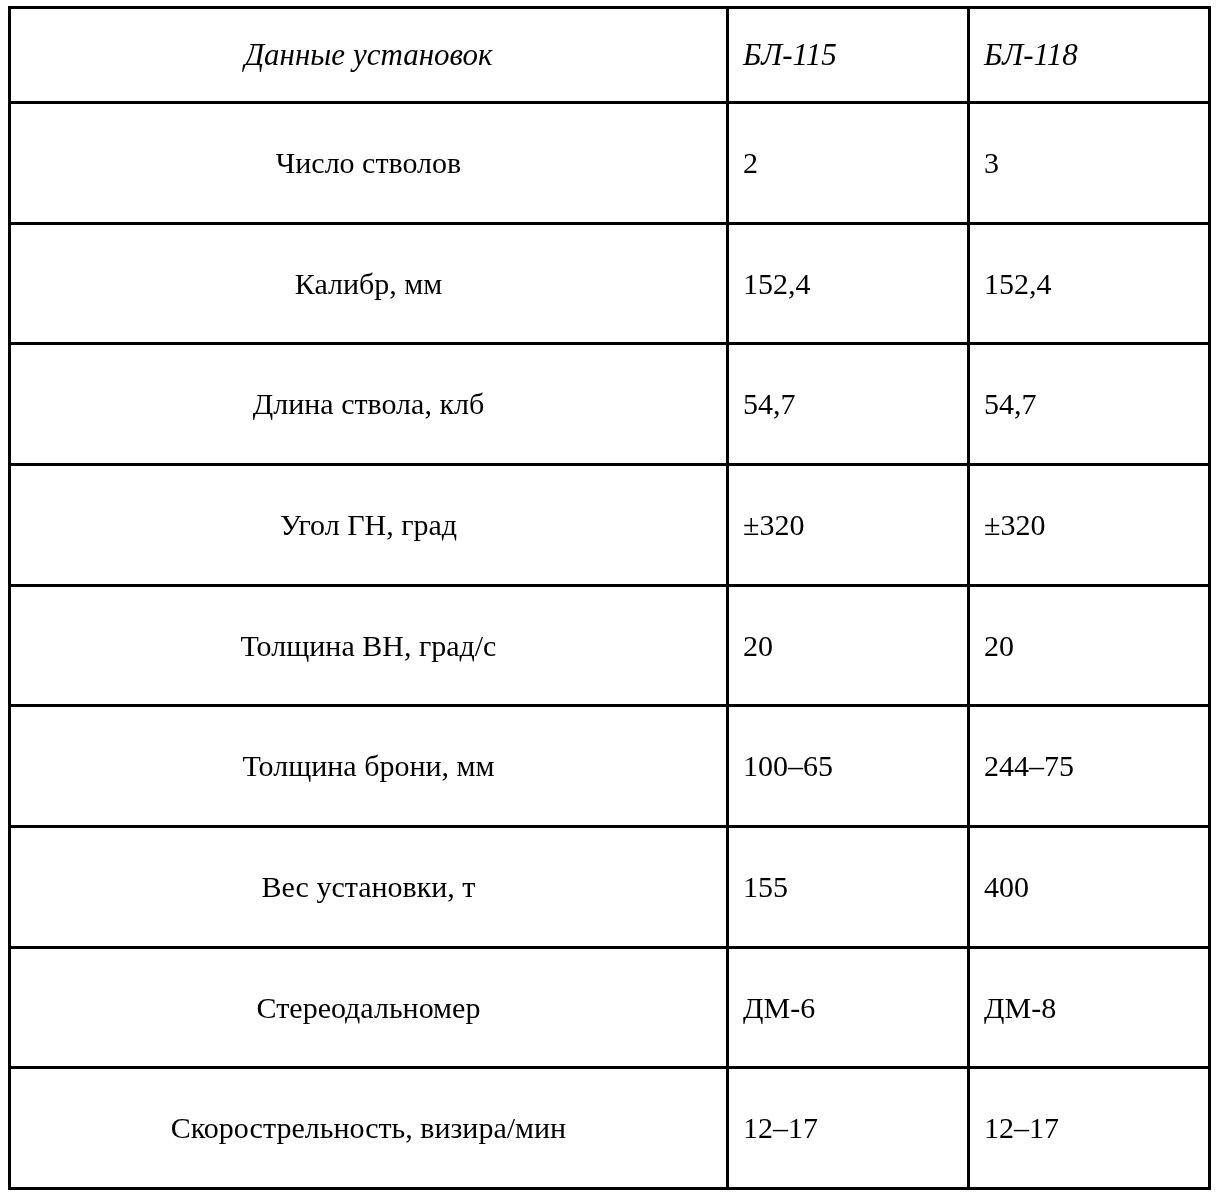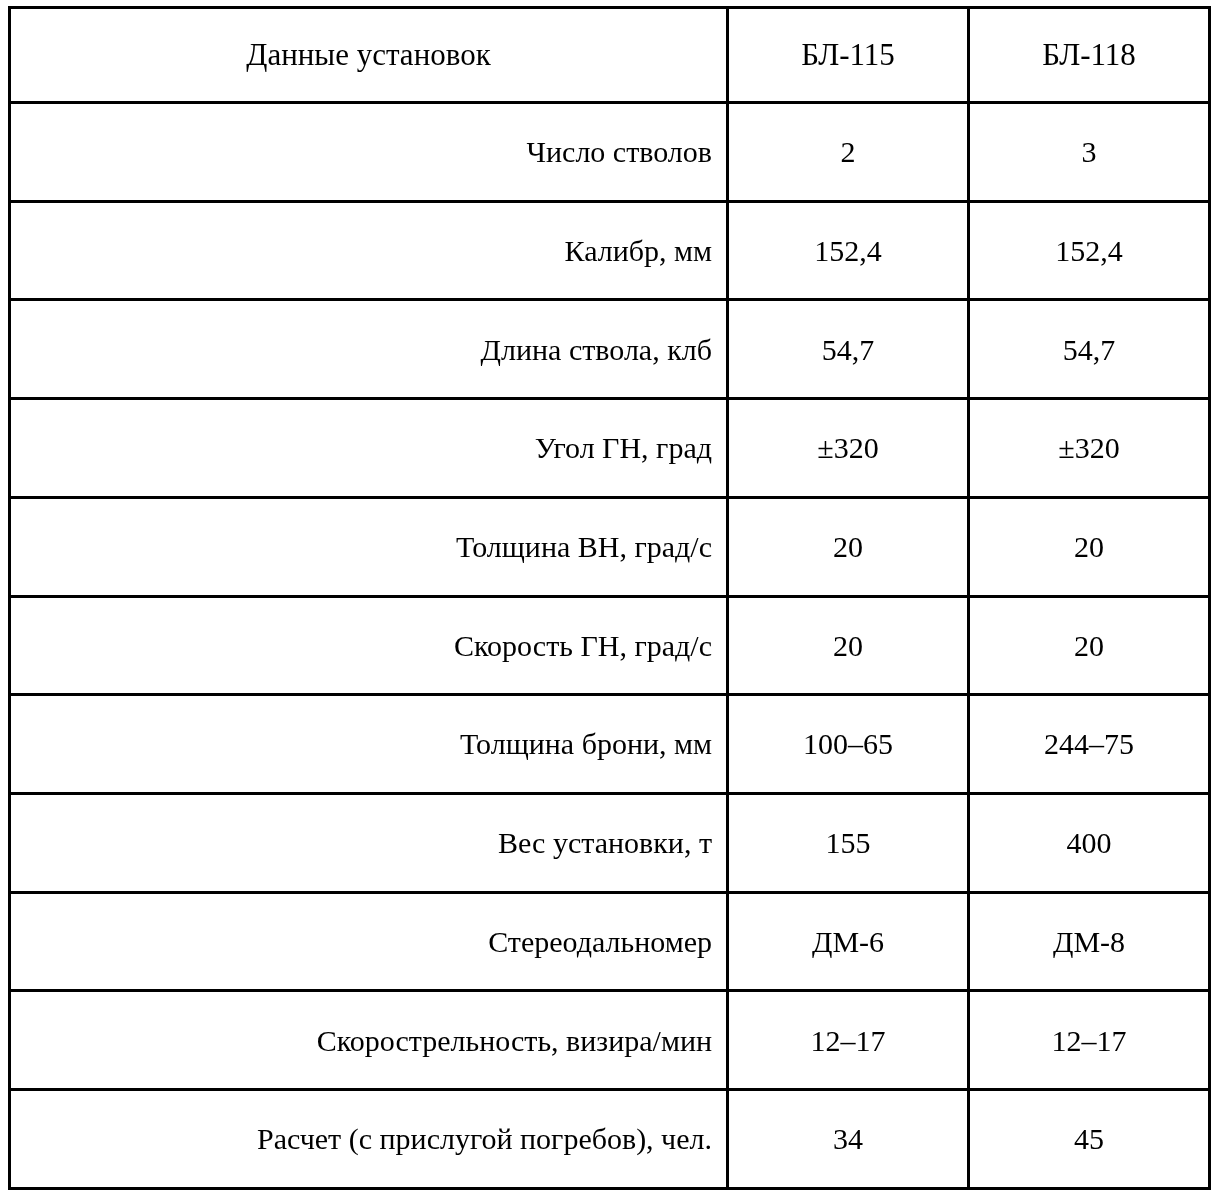--- a/index.html
+++ b/index.html
@@ -37,34 +37,34 @@
   table.spec-table td {
     border: 3px solid #000000;
     padding: 0 14px;
     font-size: 30px;
     line-height: 1.12;
     vertical-align: middle;
     white-space: nowrap;
     overflow: hidden;
   }
   .param-cell {
-    text-align: right;
+    text-align: center;
   }
   .value-cell {
-    text-align: center;
   }
   .header-row .param-cell {
     text-align: center;
     font-size: 31px;
   }
   .header-row .value-cell {
     font-size: 31px;
   }
   .header-row td {
     height: 92px;
+    font-style: italic;
   }
 </style>
 </head>
 <body>
 
 <div class="sheet">
   <table class="spec-table">
     <colgroup>
       <col class="col-param">
       <col class="col-val">
@@ -96,44 +96,34 @@
         <td class="param-cell">Угол ГН, град</td>
         <td class="value-cell">±320</td>
         <td class="value-cell">±320</td>
       </tr>
       <tr>
         <td class="param-cell">Толщина ВН, град/с</td>
         <td class="value-cell">20</td>
         <td class="value-cell">20</td>
       </tr>
       <tr>
-        <td class="param-cell">Скорость ГН,  град/с</td>
-        <td class="value-cell">20</td>
-        <td class="value-cell">20</td>
-      </tr>
-      <tr>
         <td class="param-cell">Толщина брони, мм</td>
         <td class="value-cell">100–65</td>
         <td class="value-cell">244–75</td>
       </tr>
       <tr>
         <td class="param-cell">Вес установки, т</td>
         <td class="value-cell">155</td>
         <td class="value-cell">400</td>
       </tr>
       <tr>
         <td class="param-cell">Стереодальномер</td>
         <td class="value-cell">ДМ-6</td>
         <td class="value-cell">ДМ-8</td>
       </tr>
       <tr>
         <td class="param-cell">Скорострельность, визира/мин</td>
         <td class="value-cell">12–17</td>
         <td class="value-cell">12–17</td>
       </tr>
-      <tr>
-        <td class="param-cell">Расчет (с прислугой погребов), чел.</td>
-        <td class="value-cell">34</td>
-        <td class="value-cell">45</td>
-      </tr>
     </tbody>
   </table>
 </div>
 
 </body></html>

